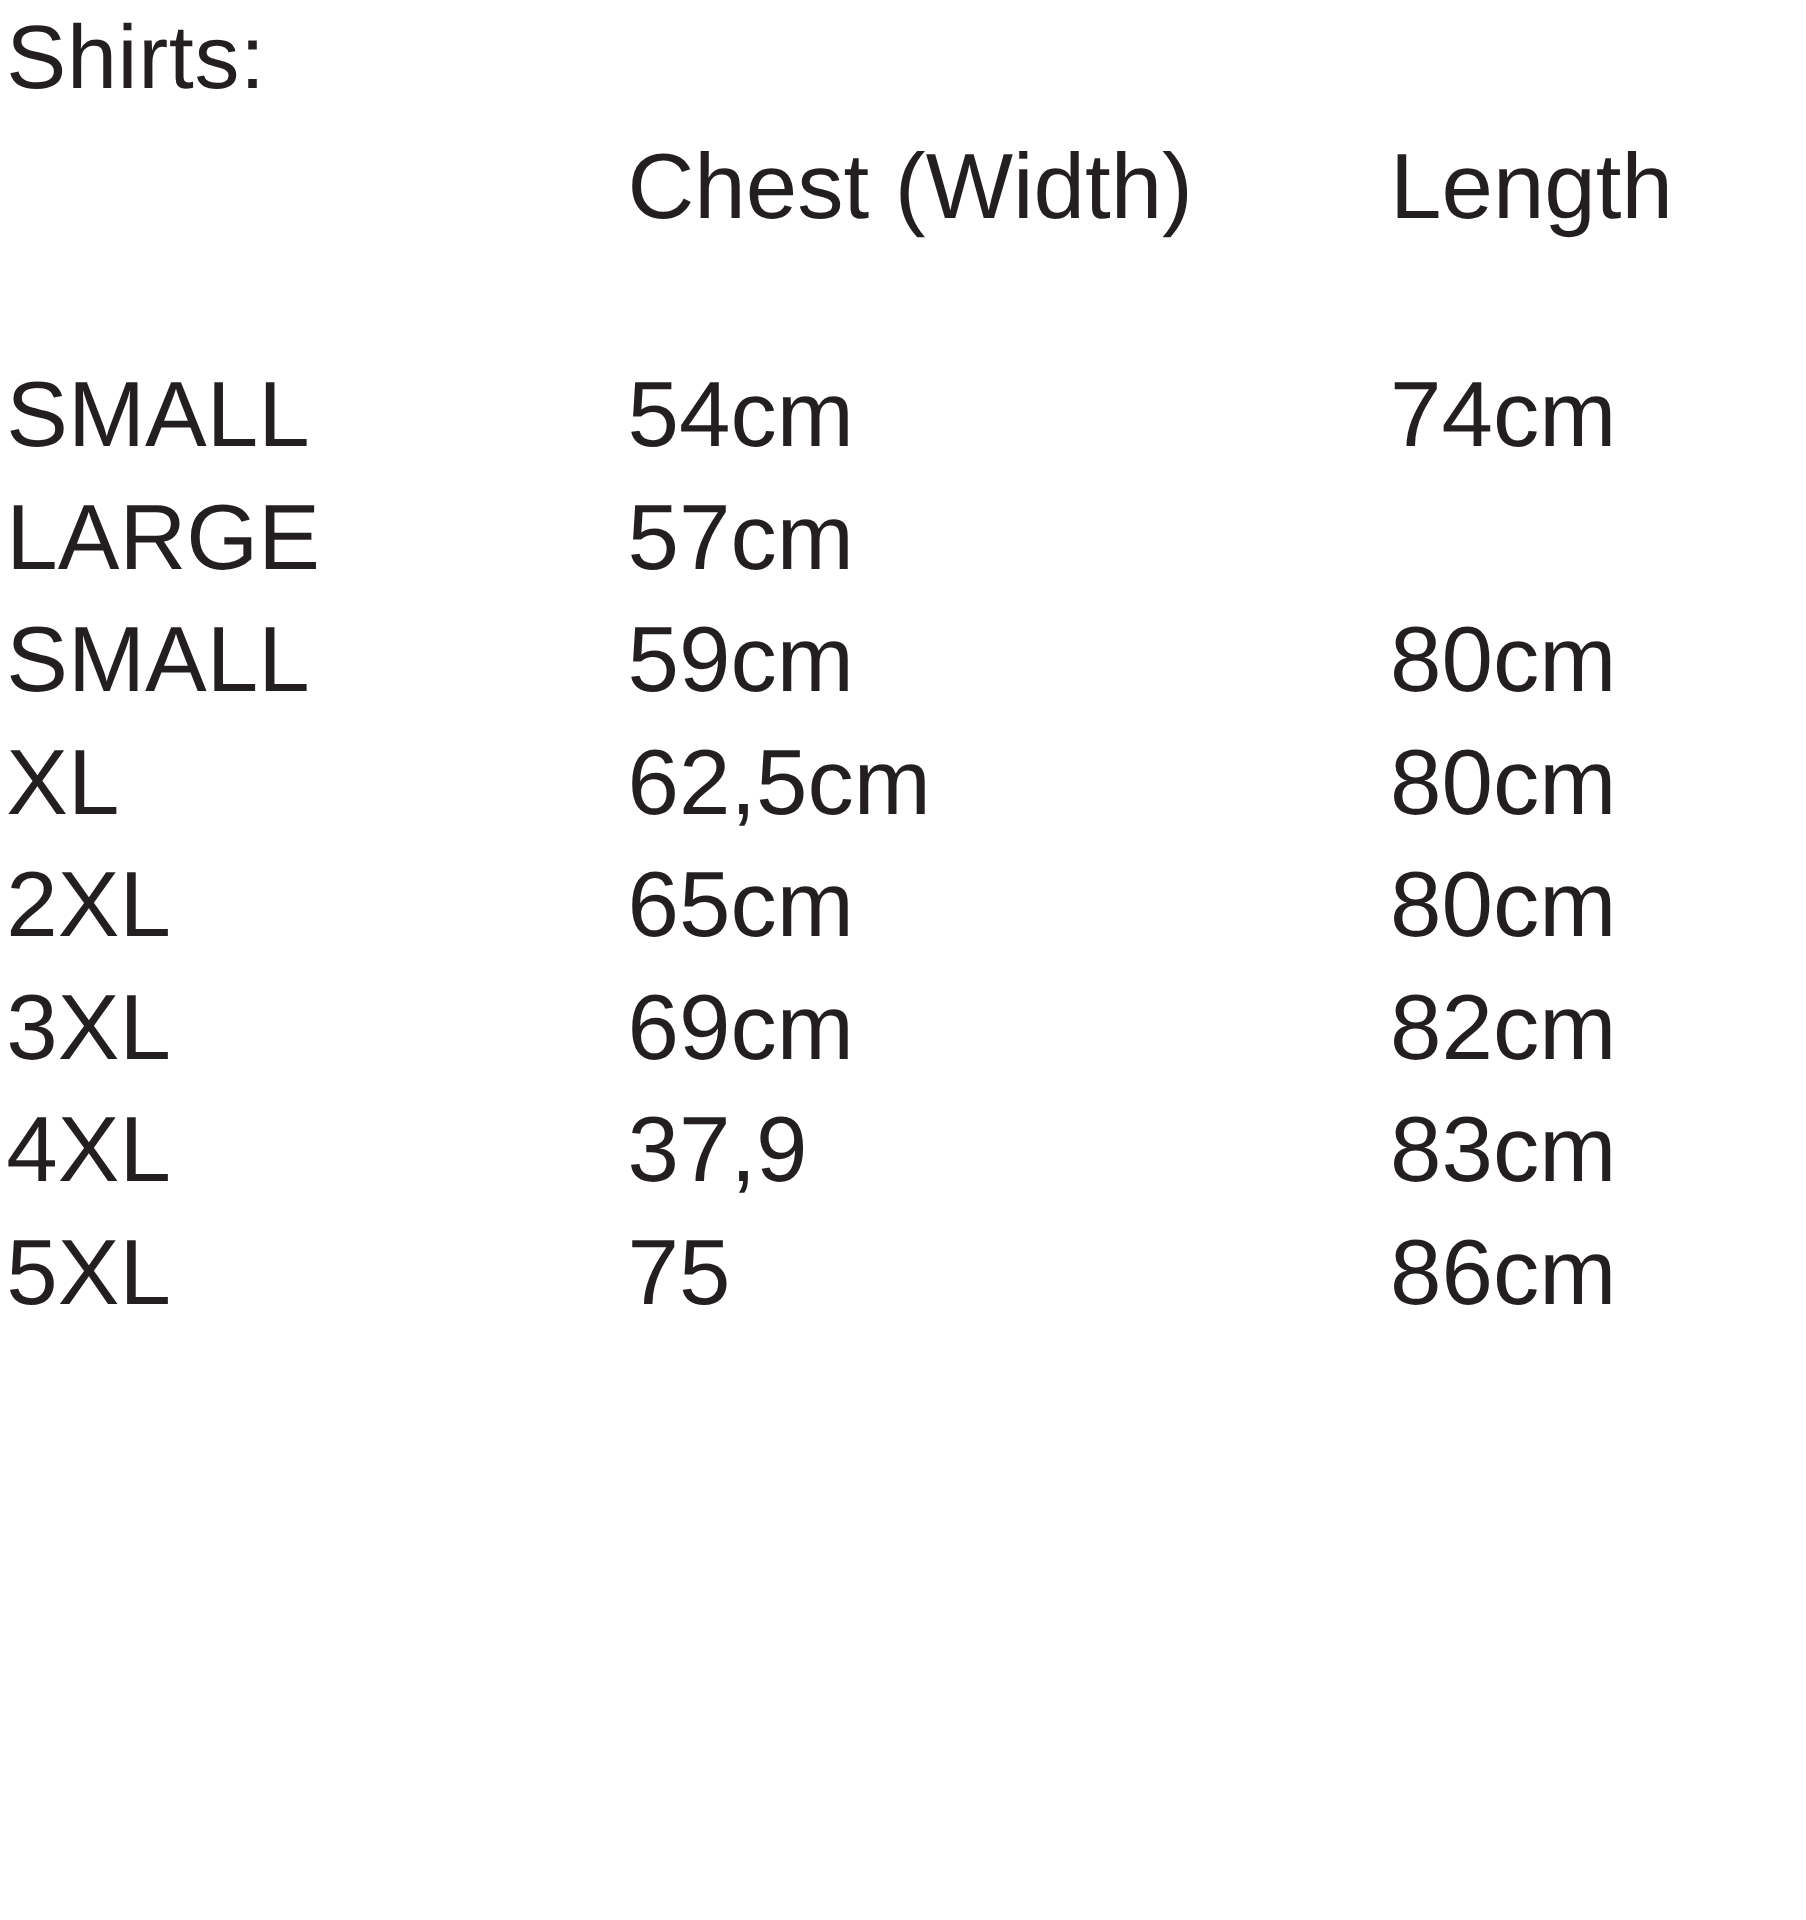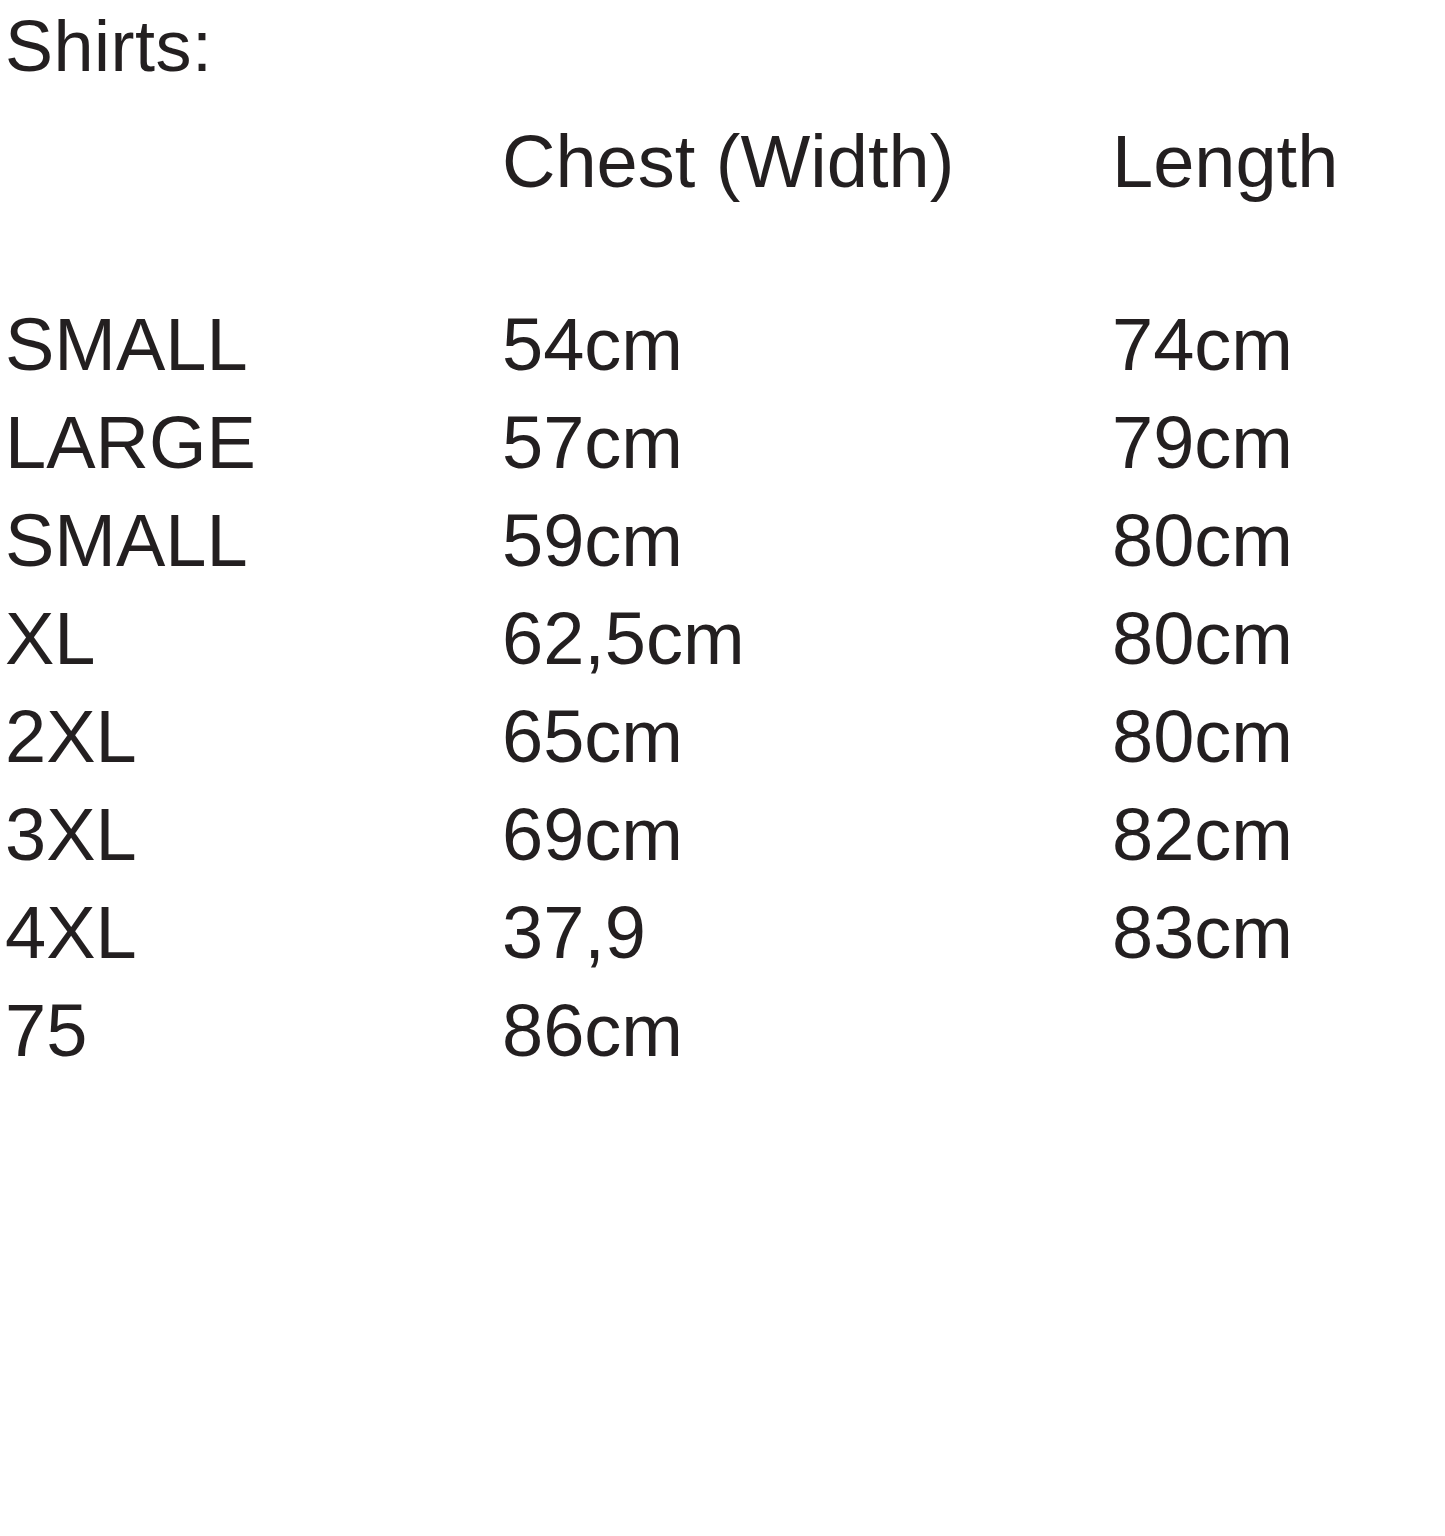--- a/index.html
+++ b/index.html
@@ -32,21 +32,20 @@
     display: grid;
     grid-template-columns: 497px 610px 1fr;
     height: 98px;
     align-items: center;
     font-size: 74px;
     line-height: 98px;
     white-space: nowrap;
   }
   .chart-row .cell {
     overflow: visible;
-    margin-top: 13px;
   }
   .header-row {
     height: 98px;
   }
   .spacer-row {
     height: 85px;
   }
 </style>
 </head>
 <body>
@@ -67,21 +66,20 @@
 
     <div class="chart-row">
       <div class="cell">SMALL</div>
       <div class="cell">54cm</div>
       <div class="cell">74cm</div>
     </div>
 
     <div class="chart-row">
       <div class="cell">LARGE</div>
       <div class="cell">57cm</div>
-      <div class="cell">79cm</div>
     </div>
 
     <div class="chart-row">
       <div class="cell">SMALL</div>
       <div class="cell">59cm</div>
       <div class="cell">80cm</div>
     </div>
 
     <div class="chart-row">
       <div class="cell">XL</div>
@@ -101,19 +99,20 @@
       <div class="cell">82cm</div>
     </div>
 
     <div class="chart-row">
       <div class="cell">4XL</div>
       <div class="cell">37,9</div>
       <div class="cell">83cm</div>
     </div>
 
     <div class="chart-row">
+      <div class="cell">5XL</div>
       <div class="cell">75</div>
       <div class="cell">86cm</div>
     </div>
 
 
   </div>
 </div>
 
 </body></html>

